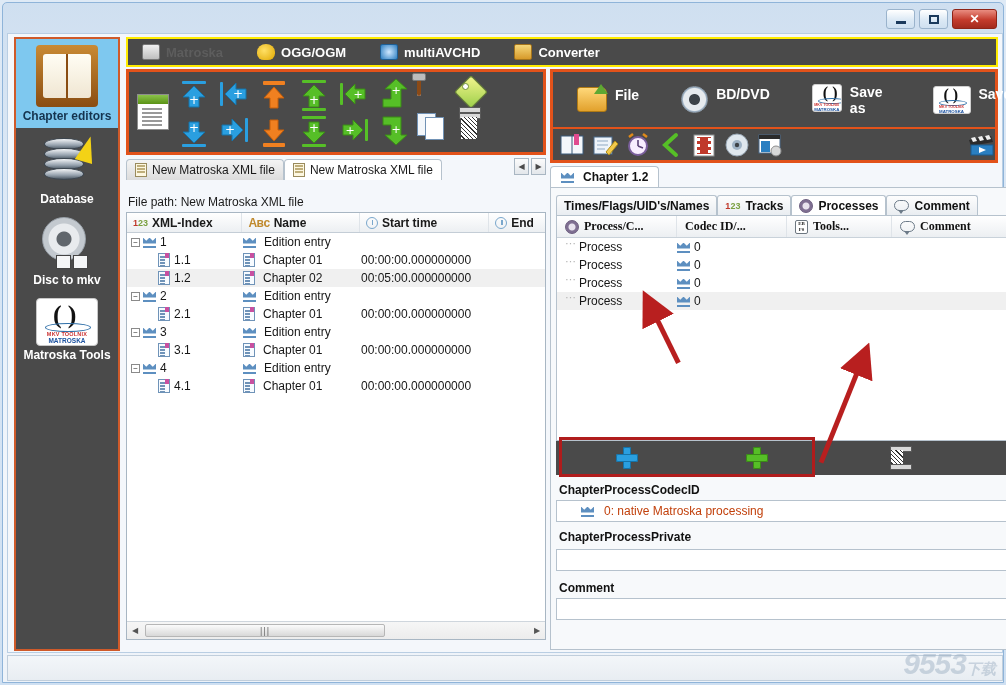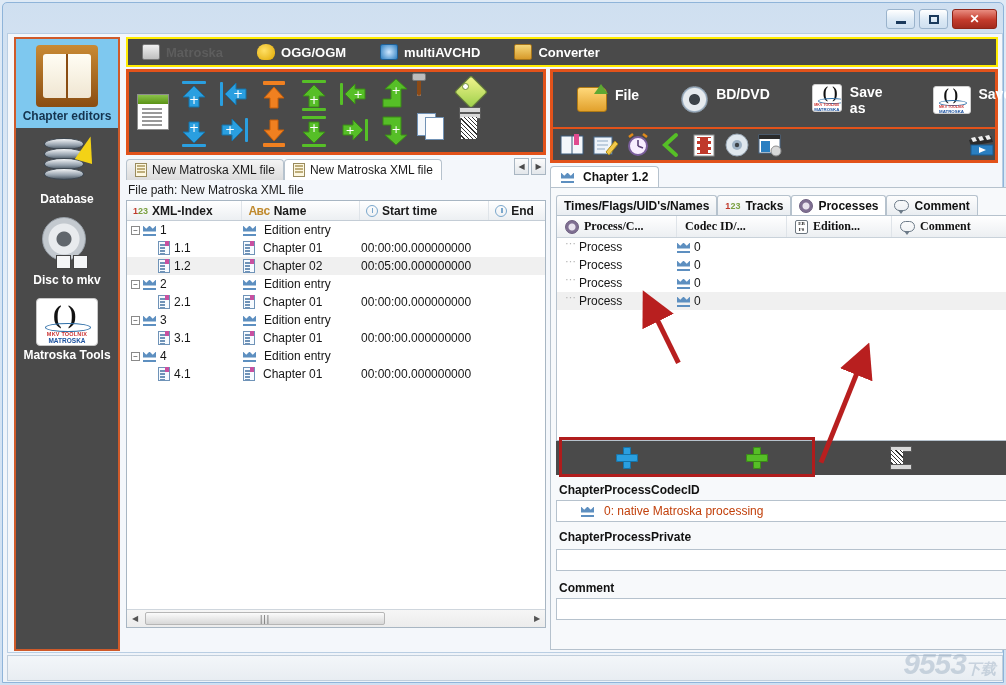--- a/index.html
+++ b/index.html
@@ -303,20 +303,21 @@
   .tab-ico-doc:after{content:"";position:absolute;left:1px;top:1px;width:8px;height:2px;background:#bfae7a;box-shadow:0 3px 0 #bfae7a,0 6px 0 #bfae7a;}
   .tab-nav { position:absolute; right:0; top:0; display:flex; gap:2px; }
   .tab-nav-btn {
     width:15px;height:17px;border:1px solid #a9b6c2;background:linear-gradient(#fbfbfb,#e3e7eb);
     font-size:8px; display:flex;align-items:center;justify-content:center;color:#4a4a4a;
   }
   .filepath {
     height: 20px; display:flex; align-items:center;
     font-size: 12px; color:#1b1b1b; padding-left: 2px;
     background: #f4f7fb;
+    margin-top: 12px;
   }
   .tree-box {
     height: 428px;
     background: #ffffff;
     border: 1px solid #a8b6c3;
     position: relative;
     overflow: hidden;
   }
   .tree-head {
     display: flex; height: 20px;
@@ -952,21 +953,21 @@
             <div class="ptable-head">
               <div class="pth" style="width:120px">
                 <span class="gear-ico"></span>
                 <span>Process/C...</span>
               </div>
               <div class="pth" style="width:110px">
                 <span>Codec ID/...</span>
               </div>
               <div class="pth" style="width:105px">
                 <span class="eb-ico">EB<br>F0</span>
-                <span>Edition...</span>
+                <span>Tools...</span>
               </div>
               <div class="pth" style="width:95px;border-right:none">
                 <span class="bubble-ico"></span>
                 <span>Comment</span>
               </div>
             </div>
             <div id="process-rows">
                 <div class="prow">
                   <div class="pc1">Process</div>
                   <div class="pc2">

